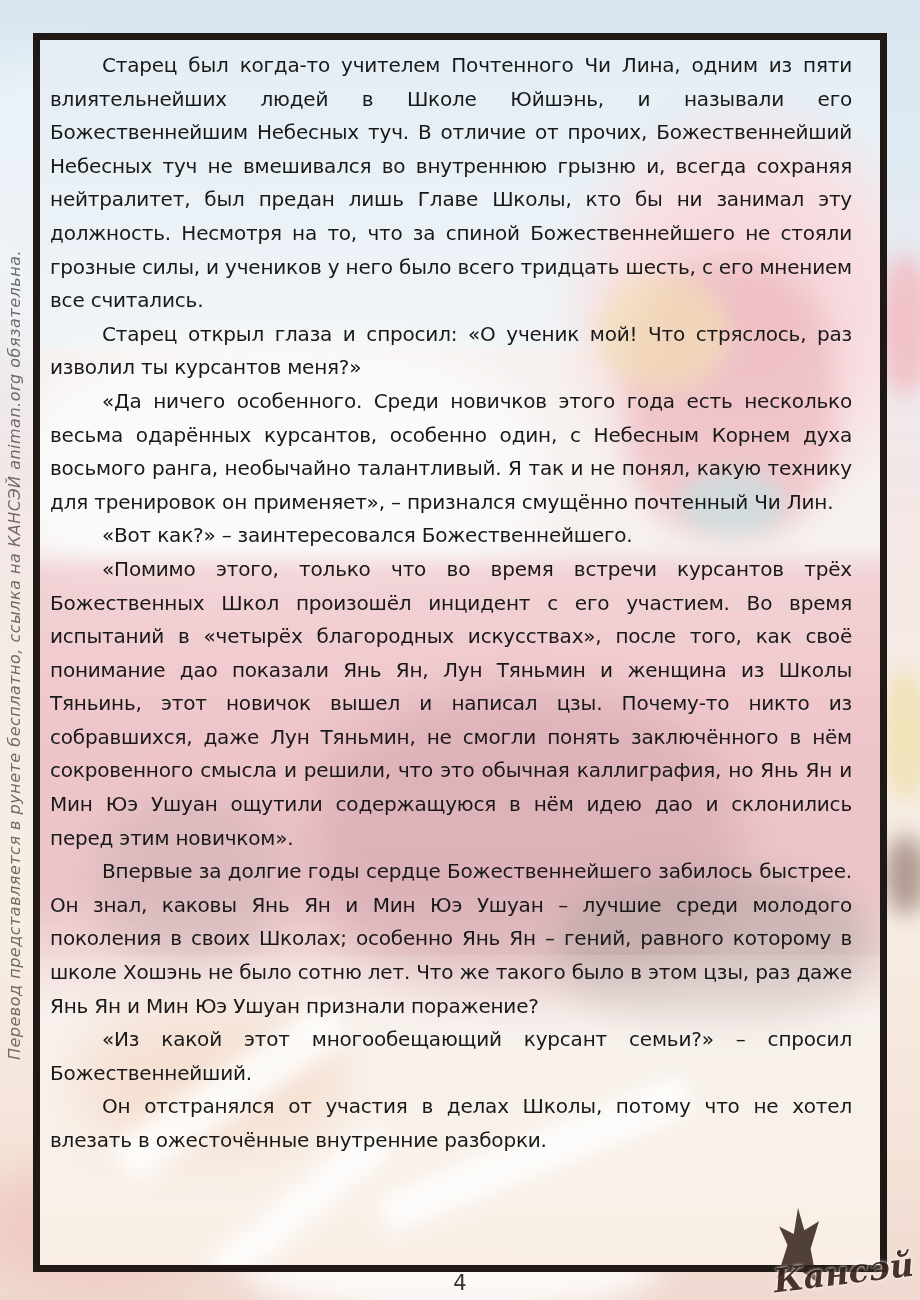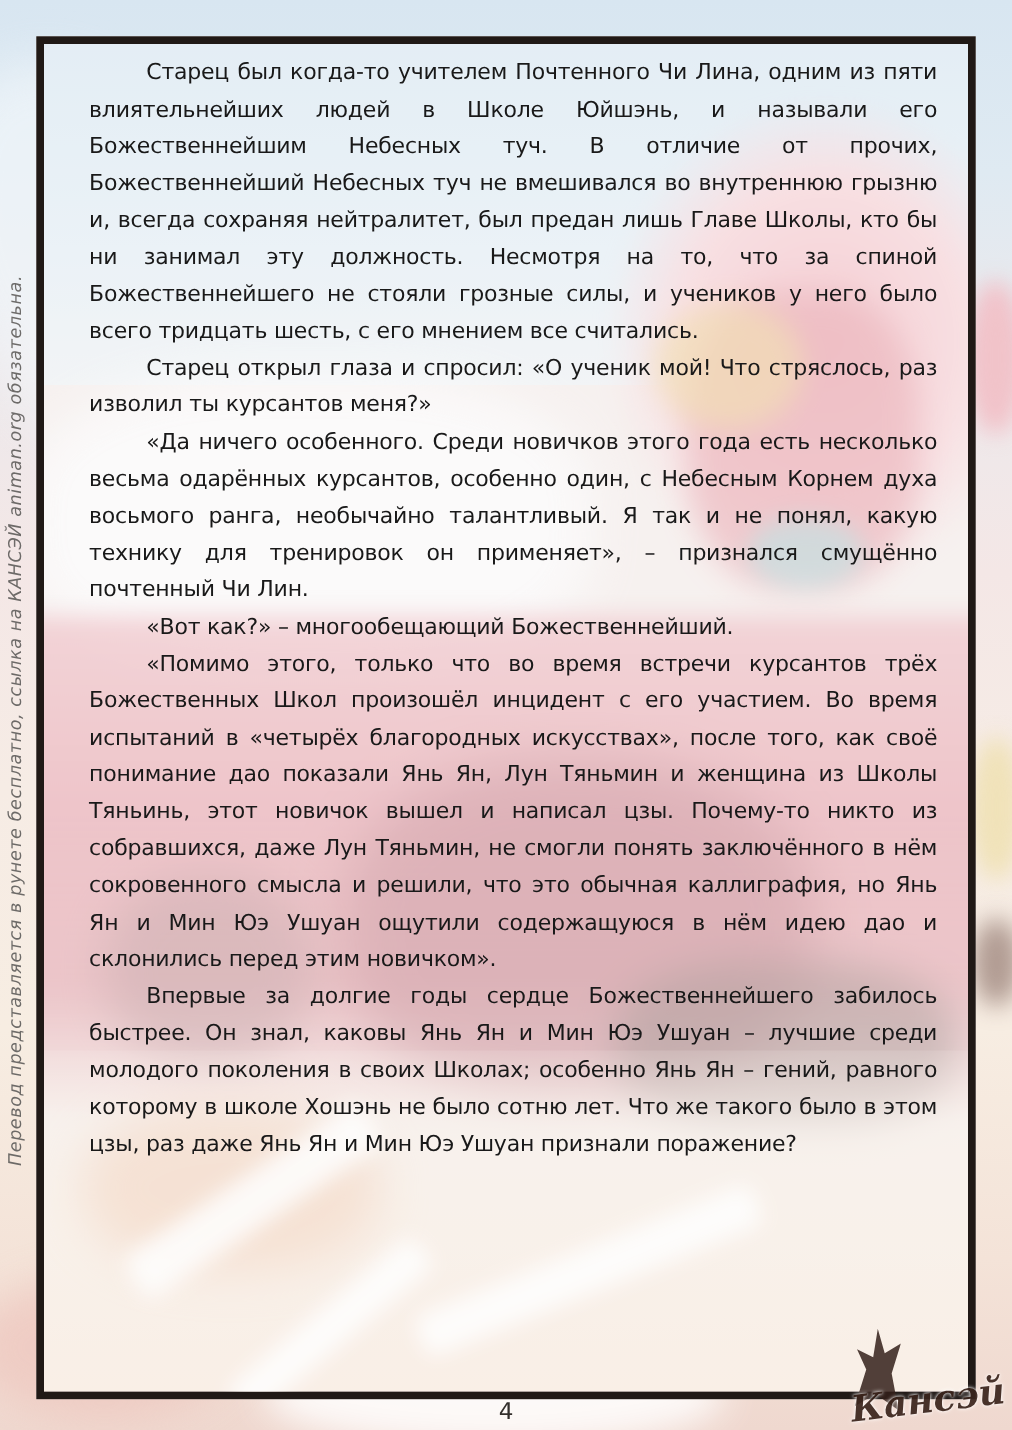--- a/index.html
+++ b/index.html
@@ -58,21 +58,21 @@
     background:linear-gradient(180deg,rgba(246,237,228,.15),#f5e8dc 45%,#f6e3d4 100%);}
   .pa-streak{position:absolute;background:#ffffff;filter:blur(9px);opacity:.85;border-radius:12px;transform:rotate(-34deg);}
   .pa-s1{left:60px;bottom:150px;width:260px;height:46px;}
   .pa-s2{left:330px;bottom:90px;width:330px;height:40px;transform:rotate(-22deg);}
   .pa-s3{left:150px;bottom:40px;width:220px;height:36px;transform:rotate(-40deg);}
   .pa-orange{position:absolute;left:35px;bottom:110px;width:270px;height:150px;border-radius:45%;
     background:#eab08a;filter:blur(22px);opacity:.5;}
   .panel-overlay{position:absolute;inset:0;background:rgba(252,252,253,.45);}
 
   
-  .text-content{position:absolute;inset:0;padding:9px 28px 0 10px;z-index:2;margin-left:31px;}
+  .text-content{position:absolute;inset:0;padding:9px 28px 0 10px;z-index:2;}
   .text-content p{
     margin:0;text-align:justify;text-indent:52px;
     font-size:20px;line-height:33.6px;letter-spacing:-.2px;
     color:#191919;}
 
   
   .page-number{position:absolute;left:0;right:0;bottom:0;height:29px;
     text-align:center;font-size:21px;color:#332f2c;z-index:3;}
   .watermark{position:absolute;right:6px;bottom:2px;width:145px;height:108px;z-index:4;}
   .wm-splash{position:absolute;left:8px;bottom:16px;width:42px;height:74px;
@@ -118,23 +118,25 @@
       <div class="pa-streak pa-s1"></div>
       <div class="pa-streak pa-s2"></div>
       <div class="pa-streak pa-s3"></div>
     </div>
     <div class="panel-overlay"></div>
 
     <div class="text-content">
       <p>Старец был когда-то учителем Почтенного Чи Лина, одним из пяти влиятельнейших людей в Школе Юйшэнь, и называли его Божественнейшим Небесных туч. В отличие от прочих, Божественнейший Небесных туч не вмешивался во внутреннюю грызню и, всегда сохраняя нейтралитет, был предан лишь Главе Школы, кто бы ни занимал эту должность. Несмотря на то, что за спиной Божественнейшего не стояли грозные силы, и учеников у него было всего тридцать шесть, с его мнением все считались.</p>
       <p>Старец открыл глаза и спросил: «О ученик мой! Что стряслось, раз изволил ты курсантов меня?»</p>
       <p>«Да ничего особенного. Среди новичков этого года есть несколько весьма одарённых курсантов, особенно один, с Небесным Корнем духа восьмого ранга, необычайно талантливый. Я так и не понял, какую технику для тренировок он применяет», – признался смущённо почтенный Чи Лин.</p>
-      <p>«Вот как?» – многообещающий Божественнейший.</p>
+      <p>«Вот как?» – заинтересовался Божественнейшего.</p>
       <p>«Помимо этого, только что во время встречи курсантов трёх Божественных Школ произошёл инцидент с его участием. Во время испытаний в «четырёх благородных искусствах», после того, как своё понимание дао показали Янь Ян, Лун Тяньмин и женщина из Школы Тяньинь, этот новичок вышел и написал цзы. Почему-то никто из собравшихся, даже Лун Тяньмин, не смогли понять заключённого в нём сокровенного смысла и решили, что это обычная каллиграфия, но Янь Ян и Мин Юэ Ушуан ощутили содержащуюся в нём идею дао и склонились перед этим новичком».</p>
       <p>Впервые за долгие годы сердце Божественнейшего забилось быстрее. Он знал, каковы Янь Ян и Мин Юэ Ушуан – лучшие среди молодого поколения в своих Школах; особенно Янь Ян – гений, равного которому в школе Хошэнь не было сотню лет. Что же такого было в этом цзы, раз даже Янь Ян и Мин Юэ Ушуан признали поражение?</p>
+      <p>«Из какой этот многообещающий курсант семьи?» – спросил Божественнейший.</p>
+      <p>Он отстранялся от участия в делах Школы, потому что не хотел влезать в ожесточённые внутренние разборки.</p>
     </div>
   </div>
 
   <div class="page-number">4</div>
 
   <div class="watermark">
     <span class="wm-splash"></span>
     <span class="wm-text">Кансэй</span>
   </div>
 

